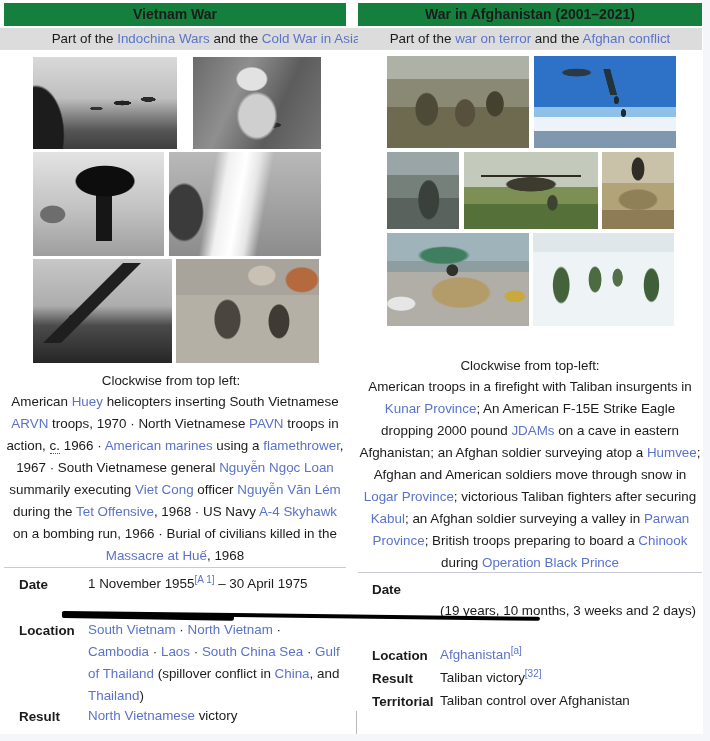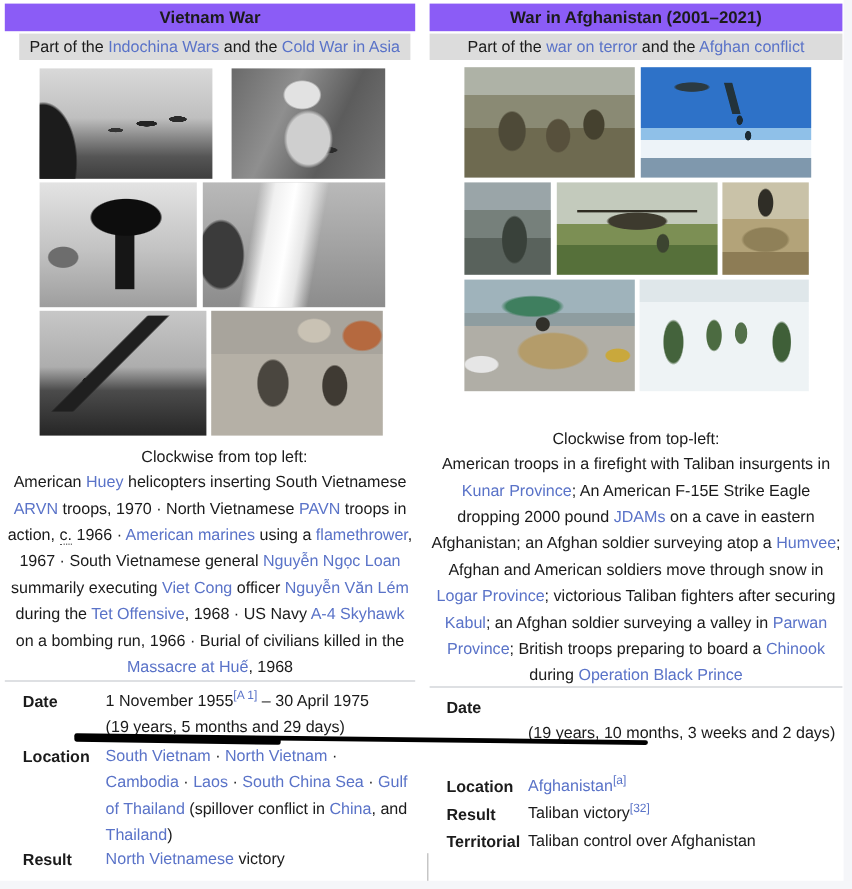--- a/index.html
+++ b/index.html
@@ -3,21 +3,21 @@
 <meta charset="utf-8">
 <style>
   * { margin:0; padding:0; box-sizing:border-box; }
   html,body { width:710px; height:741px; }
   body {
     position:relative; background:#ffffff; overflow:hidden;
     font-family:"Liberation Sans", sans-serif; color:#1b1b1b;
     font-size:13.4px;
   }
   .col-header {
-    position:absolute; height:23px; background:#8b5cf6;
+    position:absolute; height:23px; background:#15803d;
     font-weight:bold; font-size:14px; text-align:center; line-height:23px;
   }
   .col-sub {
     position:absolute; height:22px; background:#dcdcdc;
     font-size:13.4px; text-align:center; line-height:22px; white-space:nowrap;
   }
   .photo { position:absolute; cursor:pointer; }
   .caption-title { position:absolute; font-weight:normal; text-align:center; line-height:20px; }
   .caption { position:absolute; text-align:center; line-height:22px; }
   .hr { position:absolute; height:1px; background:#c8ccd1; }
@@ -98,37 +98,37 @@
     radial-gradient(10px 20px at 44% 50%, #4c6b41 60%, transparent 68%),
     radial-gradient(12px 26px at 84% 56%, #3f5f38 60%, transparent 68%),
     radial-gradient(8px 14px at 60% 48%, #53704a 60%, transparent 68%),
     linear-gradient(to bottom,#dfe7ea 0 20%, #eef3f5 20% 100%);}
 </style>
 </head>
 <body>
 
 <div class="col-header" style="left:4px;top:3px;width:342px;">Vietnam War</div>
 
-<div class="col-sub" style="left:16px;top:28px;width:326px;"><span>Part of the </span><a class="wlink">Indochina Wars</a><span> and the </span><a class="wlink">Cold War in Asia</a></div>
+<div class="col-sub" style="left:0;top:28px;width:412px;"><span>Part of the </span><a class="wlink">Indochina Wars</a><span> and the </span><a class="wlink">Cold War in Asia</a></div>
 
 <div class="photo pv1" style="left:33px;top:57px;width:144px;height:92px;"></div>
 <div class="photo pv2" style="left:193px;top:57px;width:128px;height:92px;"></div>
 <div class="photo pv3" style="left:33px;top:152px;width:131px;height:104px;"></div>
 <div class="photo pv4" style="left:169px;top:152px;width:152px;height:104px;"></div>
 <div class="photo pv5" style="left:33px;top:259px;width:139px;height:104px;"></div>
 <div class="photo pv6" style="left:176px;top:259px;width:143px;height:104px;"></div>
 
-<div class="caption-title" style="left:16px;top:371px;width:342px;">Clockwise from top left:</div>
+<div class="caption-title" style="left:0;top:371px;width:342px;">Clockwise from top left:</div>
 
 <div class="caption" style="left:6px;top:391px;width:338px;"><span>American </span><a class="wlink">Huey</a><span> helicopters inserting South Vietnamese </span><a class="wlink">ARVN</a><span> troops, 1970 · North Vietnamese </span><a class="wlink">PAVN</a><span> troops in action, </span><span class="abbr">c.</span><span> 1966 · </span><a class="wlink">American marines</a><span> using a </span><a class="wlink">flamethrower</a><span>, 1967 · South Vietnamese general </span><a class="wlink">Nguyễn Ngọc Loan</a><span> summarily executing </span><a class="wlink">Viet Cong</a><span> officer </span><a class="wlink">Nguyễn Văn Lém</a><span> during the </span><a class="wlink">Tet Offensive</a><span>, 1968 · US Navy </span><a class="wlink">A-4 Skyhawk</a><span> on a bombing run, 1966 · Burial of civilians killed in the </span><a class="wlink">Massacre at Huế</a><span>, 1968</span></div>
 
 <div class="hr" style="left:4px;top:567px;width:342px;"></div>
 
 <div class="row-label" style="left:7px;top:575px;width:78px;">Date</div>
-<div class="row-value" style="left:88px;top:573px;width:252px;"><span>1 November 1955</span><a class="wlink sup">[A 1]</a><span> – 30 April 1975</span><br><span>(19 years, 5 months and 29 days)</span></div>
+<div class="row-value" style="left:88px;top:573px;width:252px;"><span>1 November 1955</span><a class="wlink sup">[A 1]</a><span> – 30 April 1975</span><br></div>
 
 <div class="row-label" style="left:7px;top:621px;width:78px;">Location</div>
 <div class="row-value" style="left:88px;top:619px;width:252px;"><a class="wlink">South Vietnam</a><span> · </span><a class="wlink">North Vietnam</a><span> · </span><a class="wlink">Cambodia</a><span> · </span><a class="wlink">Laos</a><span> · </span><a class="wlink">South China Sea</a><span> · </span><a class="wlink">Gulf of Thailand</a><span> (spillover conflict in </span><a class="wlink">China</a><span>, and </span><a class="wlink">Thailand</a><span>)</span></div>
 
 <div class="row-label" style="left:7px;top:707px;width:78px;">Result</div>
 <div class="row-value" style="left:88px;top:705px;width:252px;"><a class="wlink">North Vietnamese</a><span> victory</span></div>
 
 <div class="col-header" style="left:358px;top:3px;width:344px;">War in Afghanistan (2001–2021)</div>
 
 <div class="col-sub" style="left:358px;top:28px;width:344px;"><span>Part of the </span><a class="wlink">war on terror</a><span> and the </span><a class="wlink">Afghan conflict</a></div>

